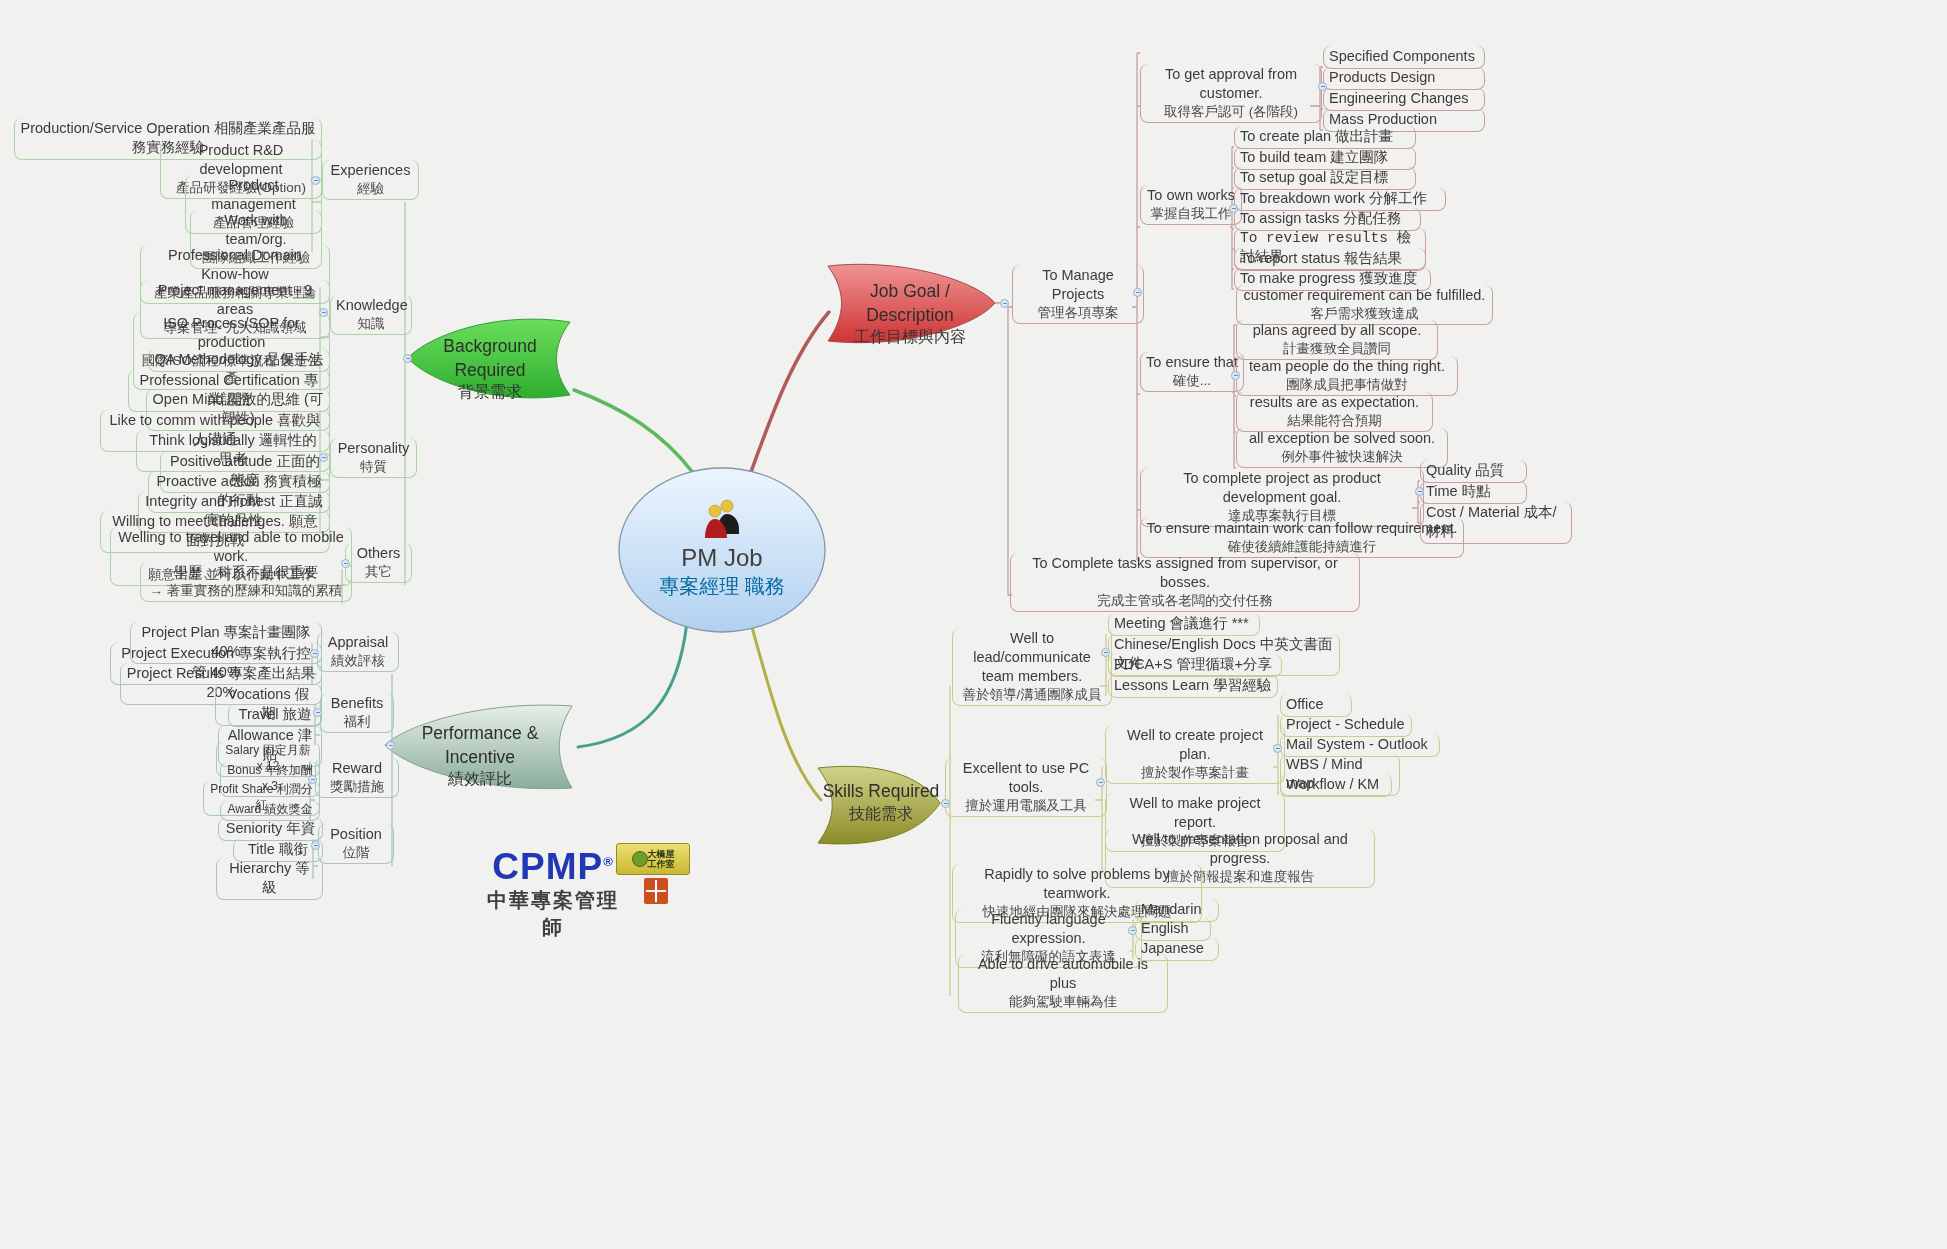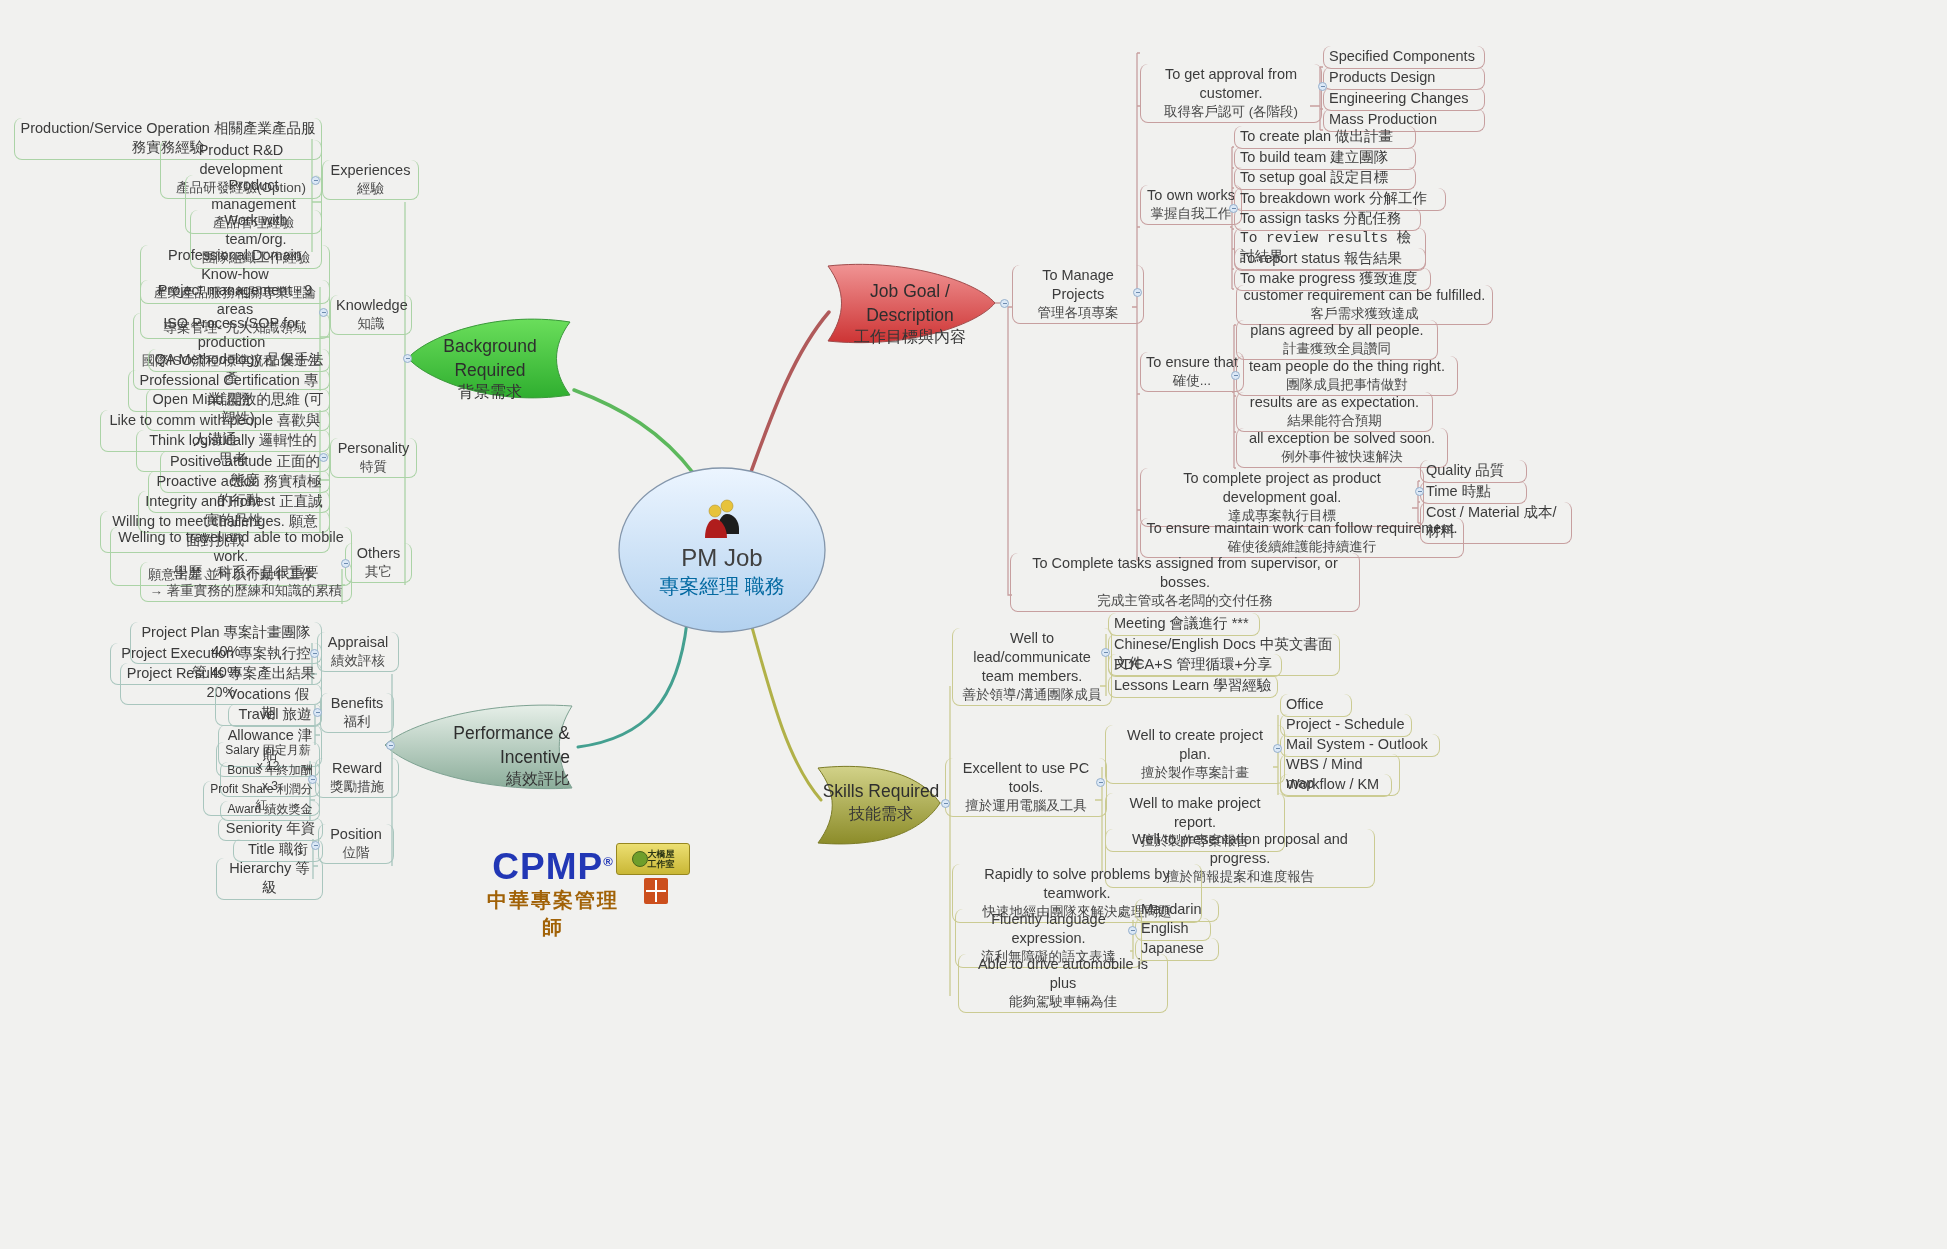--- a/index.html
+++ b/index.html
@@ -41,21 +41,21 @@
   .cc{
     position:absolute;z-index:5;width:9px;height:9px;border-radius:50%;
     background:#dbe8f6;border:1px solid #96b0cc;box-sizing:border-box;
   }
   .cc::after{content:"";position:absolute;left:1.5px;top:3px;width:4px;height:1px;background:#6d8cb0;}
 
   
   .cpmp{position:absolute;z-index:4;text-align:center;}
   .cpmp-title{font-size:37px;font-weight:800;color:#2237b5;letter-spacing:1px;line-height:1;}
   .cpmp-title .reg{font-size:13px;vertical-align:super;font-weight:700;}
-  .cpmp-sub{font-size:20px;font-weight:700;color:#a16207;letter-spacing:2px;margin-top:2px;}
+  .cpmp-sub{font-size:20px;font-weight:700;color:#404040;letter-spacing:2px;margin-top:2px;}
 
   
   .studio{position:absolute;z-index:4;}
   .studio-banner{
     width:74px;height:32px;background:linear-gradient(#ecdf72,#c9b735);
     border:1px solid #97871f;border-radius:3px;
     display:flex;align-items:center;justify-content:center;gap:0;box-sizing:border-box;
   }
   .frog{width:14px;height:14px;border-radius:50%;background:#6f9e2b;border:1px solid #49661b;display:inline-block;}
   .studio-text span{display:block;font-size:9px;font-weight:700;color:#2b3514;line-height:1.15;}
@@ -156,21 +156,21 @@
   </div>
 
   <div class="leaf-label" style="left:830px;top:280px;width:160px;">
     <span class="t1">Job Goal / Description</span>
     <span class="t2">工作目標與內容</span>
   </div>
   <div class="leaf-label" style="left:412px;top:335px;width:156px;">
     <span class="t1">Background Required</span>
     <span class="t2">背景需求</span>
   </div>
-  <div class="leaf-label" style="left:390px;top:722px;width:180px;text-align:right;">
+  <div class="leaf-label" style="left:390px;top:722px;width:180px;">
     <span class="t1">Performance &amp; Incentive</span>
     <span class="t2">績效評比</span>
   </div>
   <div class="leaf-label" style="left:822px;top:780px;width:118px;">
     <span class="t1">Skills Required</span>
     <span class="t2">技能需求</span>
   </div>
 
   <div class="cpmp" style="left:478px;top:848px;width:150px;">
     <div class="cpmp-title"><span>CPMP</span><span class="reg">®</span></div>
@@ -238,21 +238,21 @@
     </div>
     <div class="node b-red" style="left: 1140px; top: 352px; width: 92px;">
       <span class="t1">To ensure that</span>
       <span class="t2">確使...</span>
     </div>
     <div class="node b-red" style="left: 1236px; top: 285px; width: 245px;">
       <span class="t1">customer requirement can be fulfilled.</span>
       <span class="t2">客戶需求獲致達成</span>
     </div>
     <div class="node b-red" style="left: 1236px; top: 320px; width: 190px;">
-      <span class="t1">plans agreed by all people.</span>
+      <span class="t1">plans agreed by all scope.</span>
       <span class="t2">計畫獲致全員讚同</span>
     </div>
     <div class="node b-red" style="left: 1236px; top: 356px; width: 210px;">
       <span class="t1">team people do the thing right.</span>
       <span class="t2">團隊成員把事情做對</span>
     </div>
     <div class="node b-red" style="left: 1236px; top: 392px; width: 185px;">
       <span class="t1">results are as expectation.</span>
       <span class="t2">結果能符合預期</span>
     </div>

